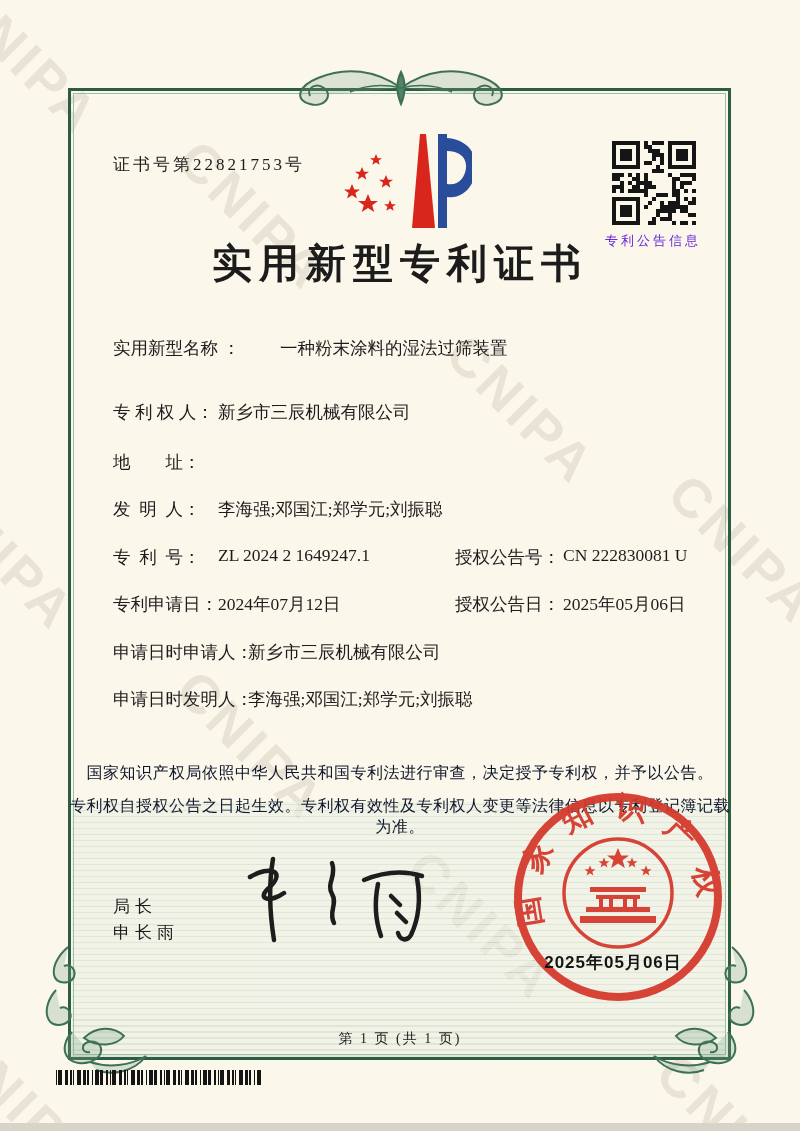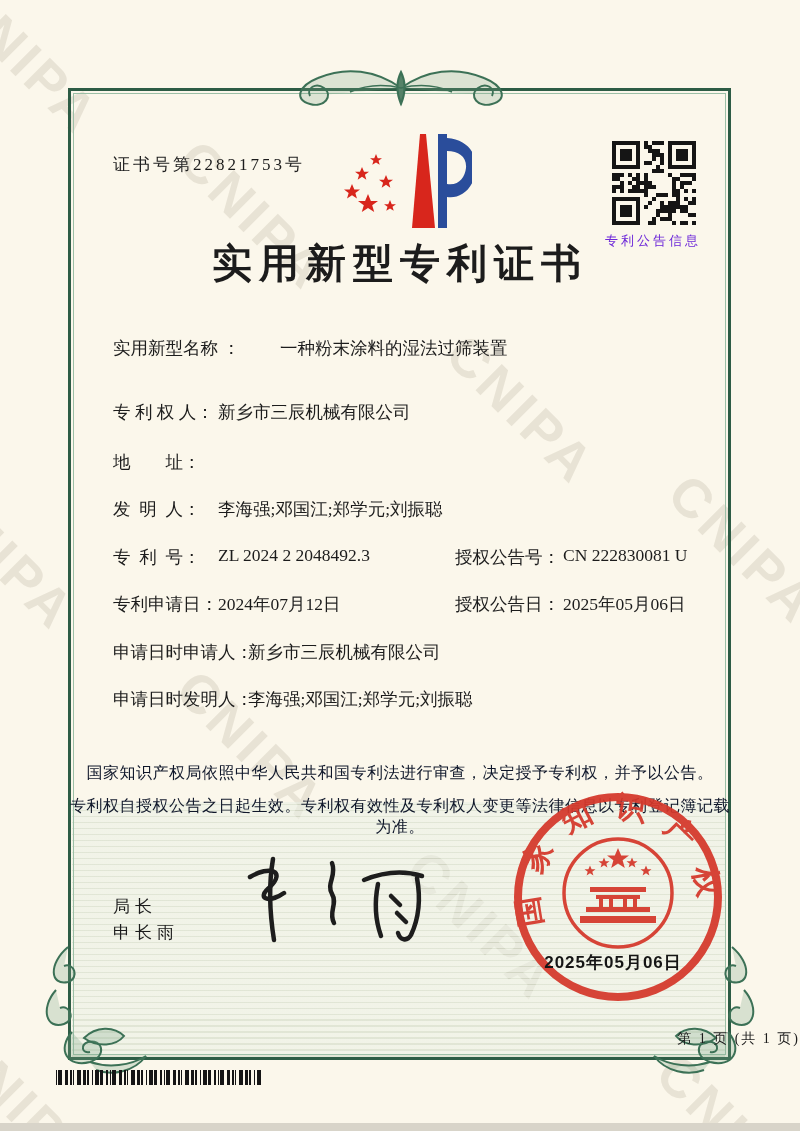--- a/index.html
+++ b/index.html
@@ -39,21 +39,21 @@
   .field-label{position:absolute;font-size:17.5px;white-space:pre;}
   .field-value{position:absolute;font-size:17.5px;white-space:pre;}
   .statement{position:absolute;left:70px;width:660px;text-align:center;font-size:16px;color:#0f172a;letter-spacing:0.5px;}
   .sig-title{position:absolute;left:113px;top:885px;font-size:17px;letter-spacing:5px;margin-top:10px;}
   .sig-name{position:absolute;left:113px;top:921px;font-size:17px;letter-spacing:5px;}
   .seal-date{
     position:absolute;left:528px;top:951px;width:170px;text-align:center;
     font-family:"Liberation Sans","DejaVu Sans",sans-serif;
     font-size:17px;font-weight:bold;color:#151515;letter-spacing:1px;
   }
-  .footer-page{position:absolute;left:0;top:1030px;width:100%;text-align:right;font-size:14px;letter-spacing:2px;}
+  .footer-page{position:absolute;left:0;top:1030px;width:100%;text-align:center;font-size:14px;letter-spacing:2px;}
   .barcode{position:absolute;left:56px;top:1070px;width:250px;height:15px;font-size:0;}
   .barcode i{display:inline-block;height:100%;background:#151515;}
   .bottom-strip{position:absolute;left:0;top:1123px;width:100%;height:8px;background:#d8d4c9;}
 </style>
 </head>
 <body>
 
 <div class="page">
 
   <div class="wm" style="left:-18px;top:-28px;">CNIPA</div>
@@ -259,21 +259,21 @@
 
   <div class="field-label" style="left:113px;top:400px;">专 利 权 人：</div>
   <div class="field-value" style="left:218px;top:400px;">新乡市三辰机械有限公司</div>
 
   <div class="field-label" style="left:113px;top:450px;">地        址：</div>
 
   <div class="field-label" style="left:113px;top:497px;">发  明  人：</div>
   <div class="field-value" style="left:218px;top:497px;">李海强;邓国江;郑学元;刘振聪</div>
 
   <div class="field-label" style="left:113px;top:545px;">专  利  号：</div>
-  <div class="field-value" style="left:218px;top:545px;">ZL 2024 2 2048492.3</div>
+  <div class="field-value" style="left:218px;top:545px;">ZL 2024 2 1649247.1</div>
   <div class="field-label" style="left:455px;top:545px;">授权公告号：</div>
   <div class="field-value" style="left:563px;top:545px;">CN 222830081 U</div>
 
   <div class="field-label" style="left:113px;top:592px;">专利申请日：</div>
   <div class="field-value" style="left:218px;top:592px;">2024年07月12日</div>
   <div class="field-label" style="left:455px;top:592px;">授权公告日：</div>
   <div class="field-value" style="left:563px;top:592px;">2025年05月06日</div>
 
   <div class="field-label" style="left:113px;top:640px;">申请日时申请人：</div>
   <div class="field-value" style="left:248px;top:640px;">新乡市三辰机械有限公司</div>

